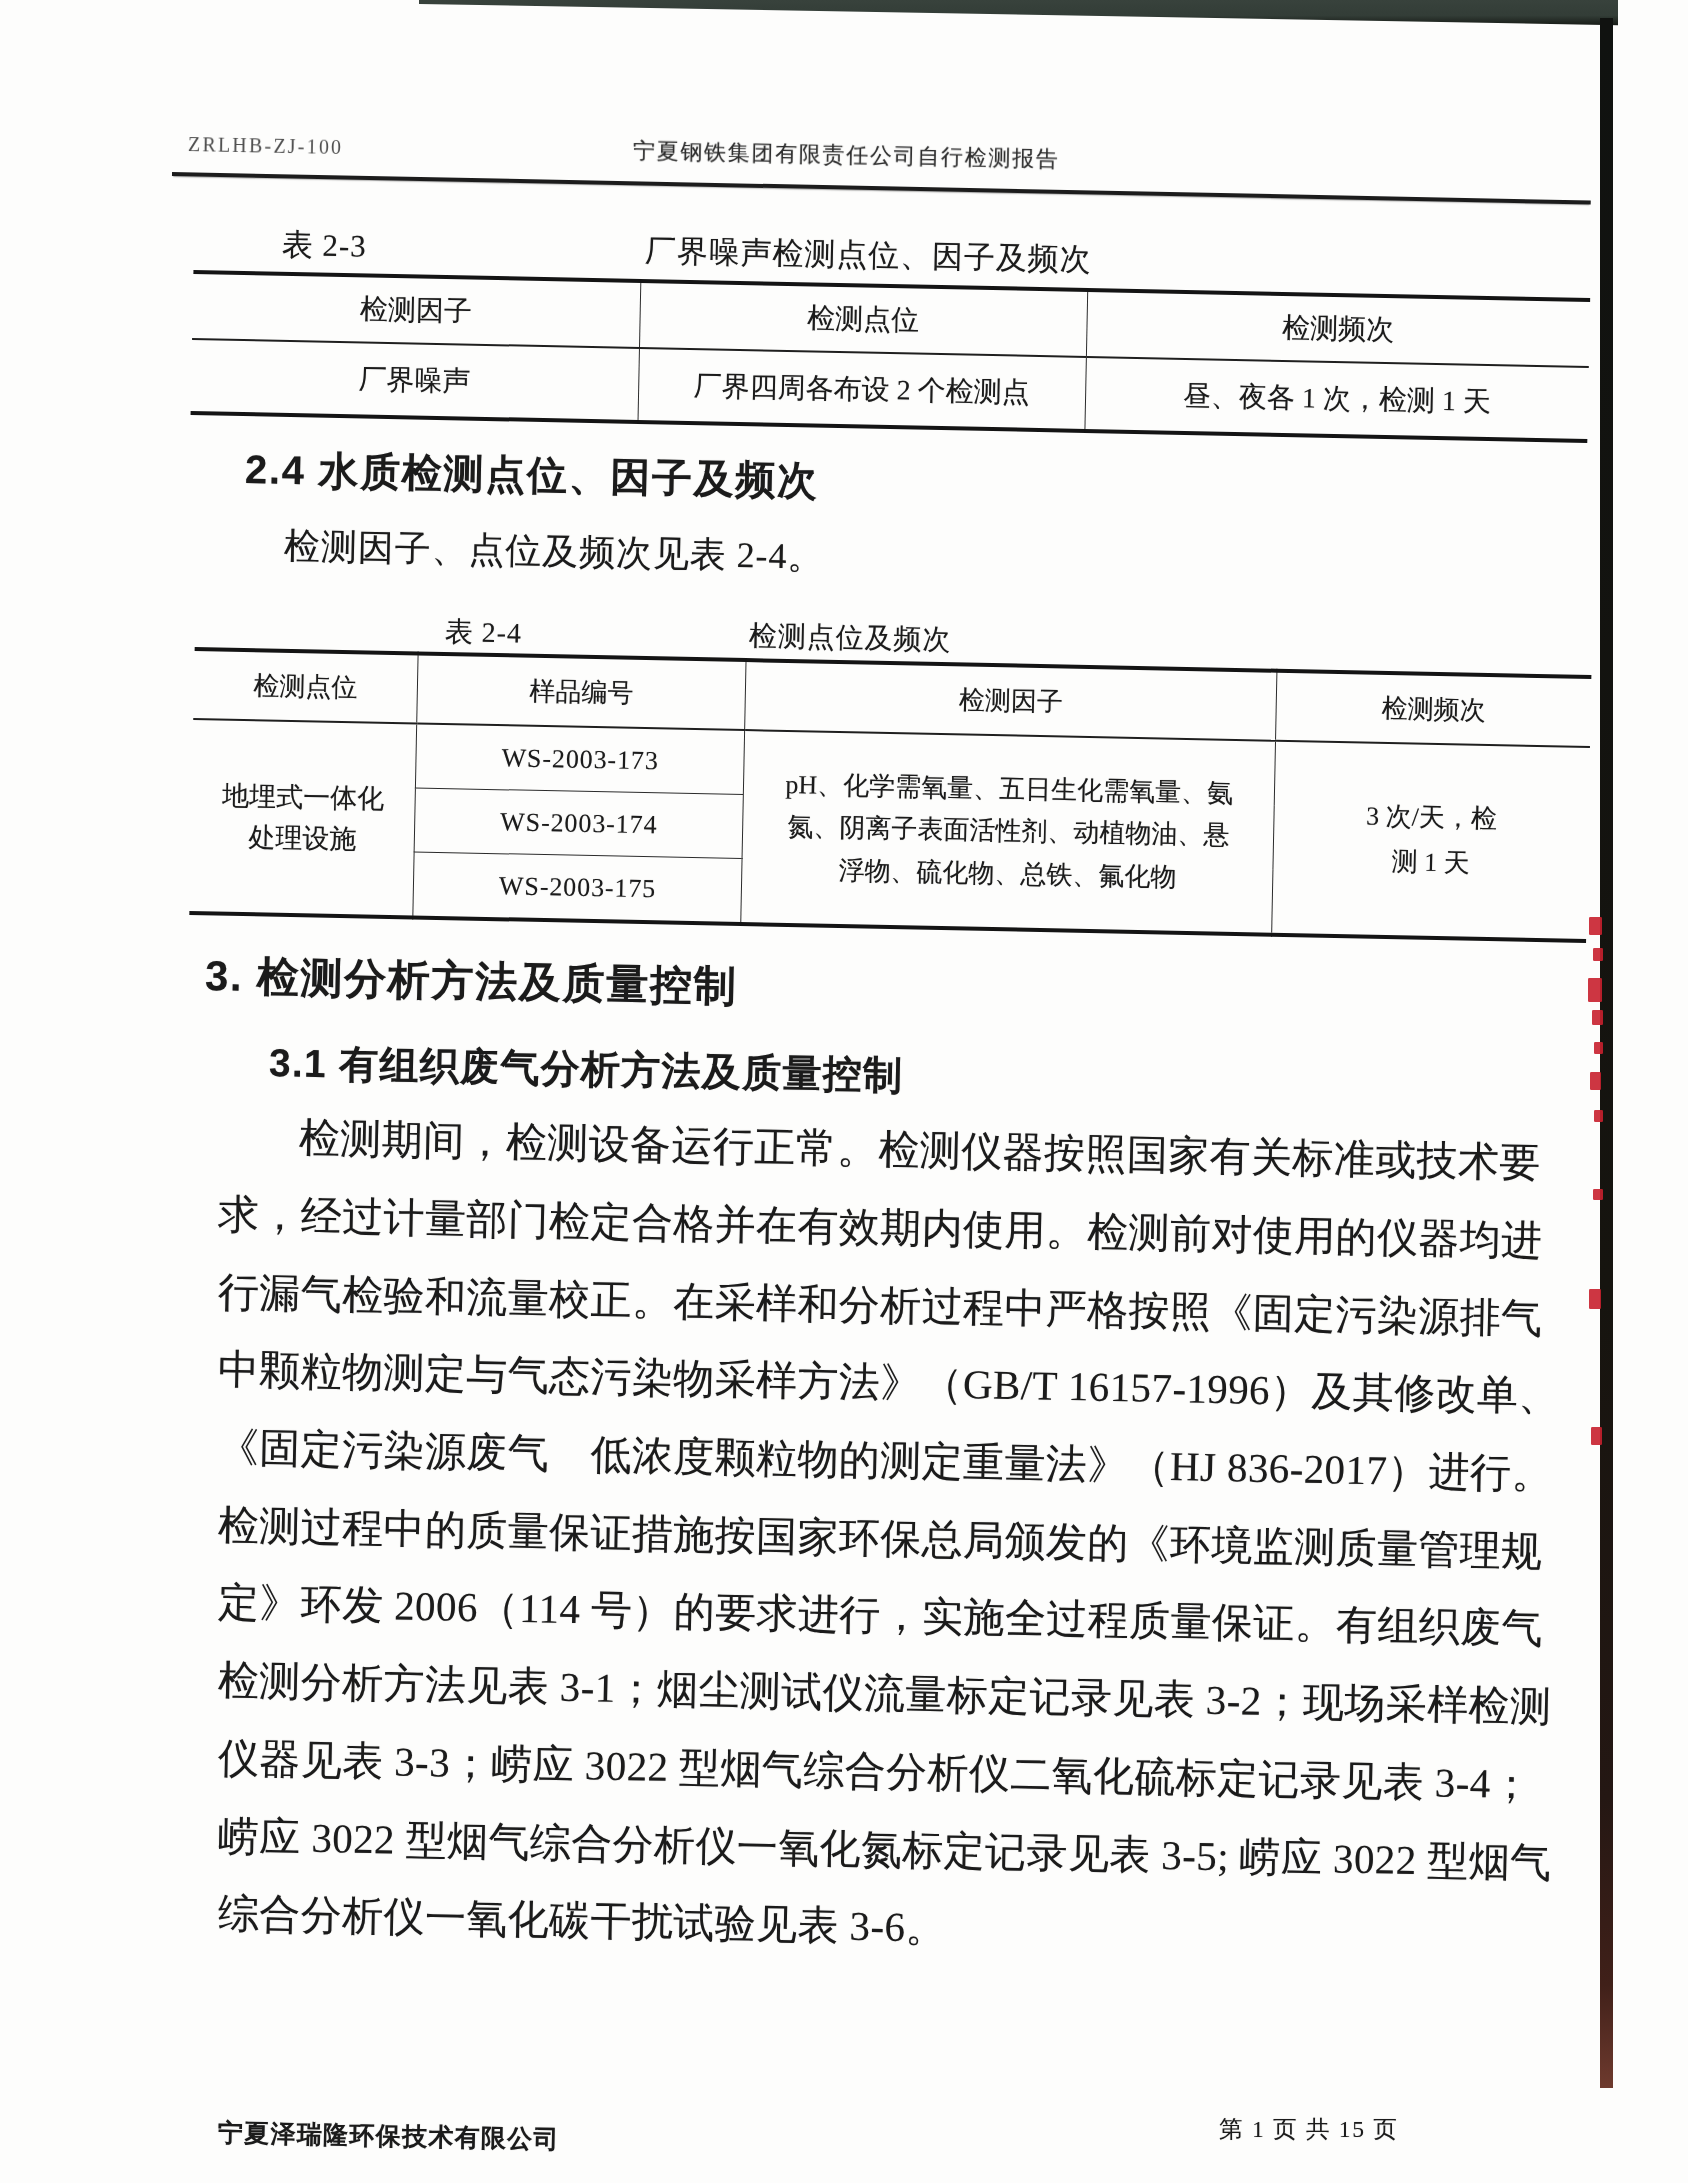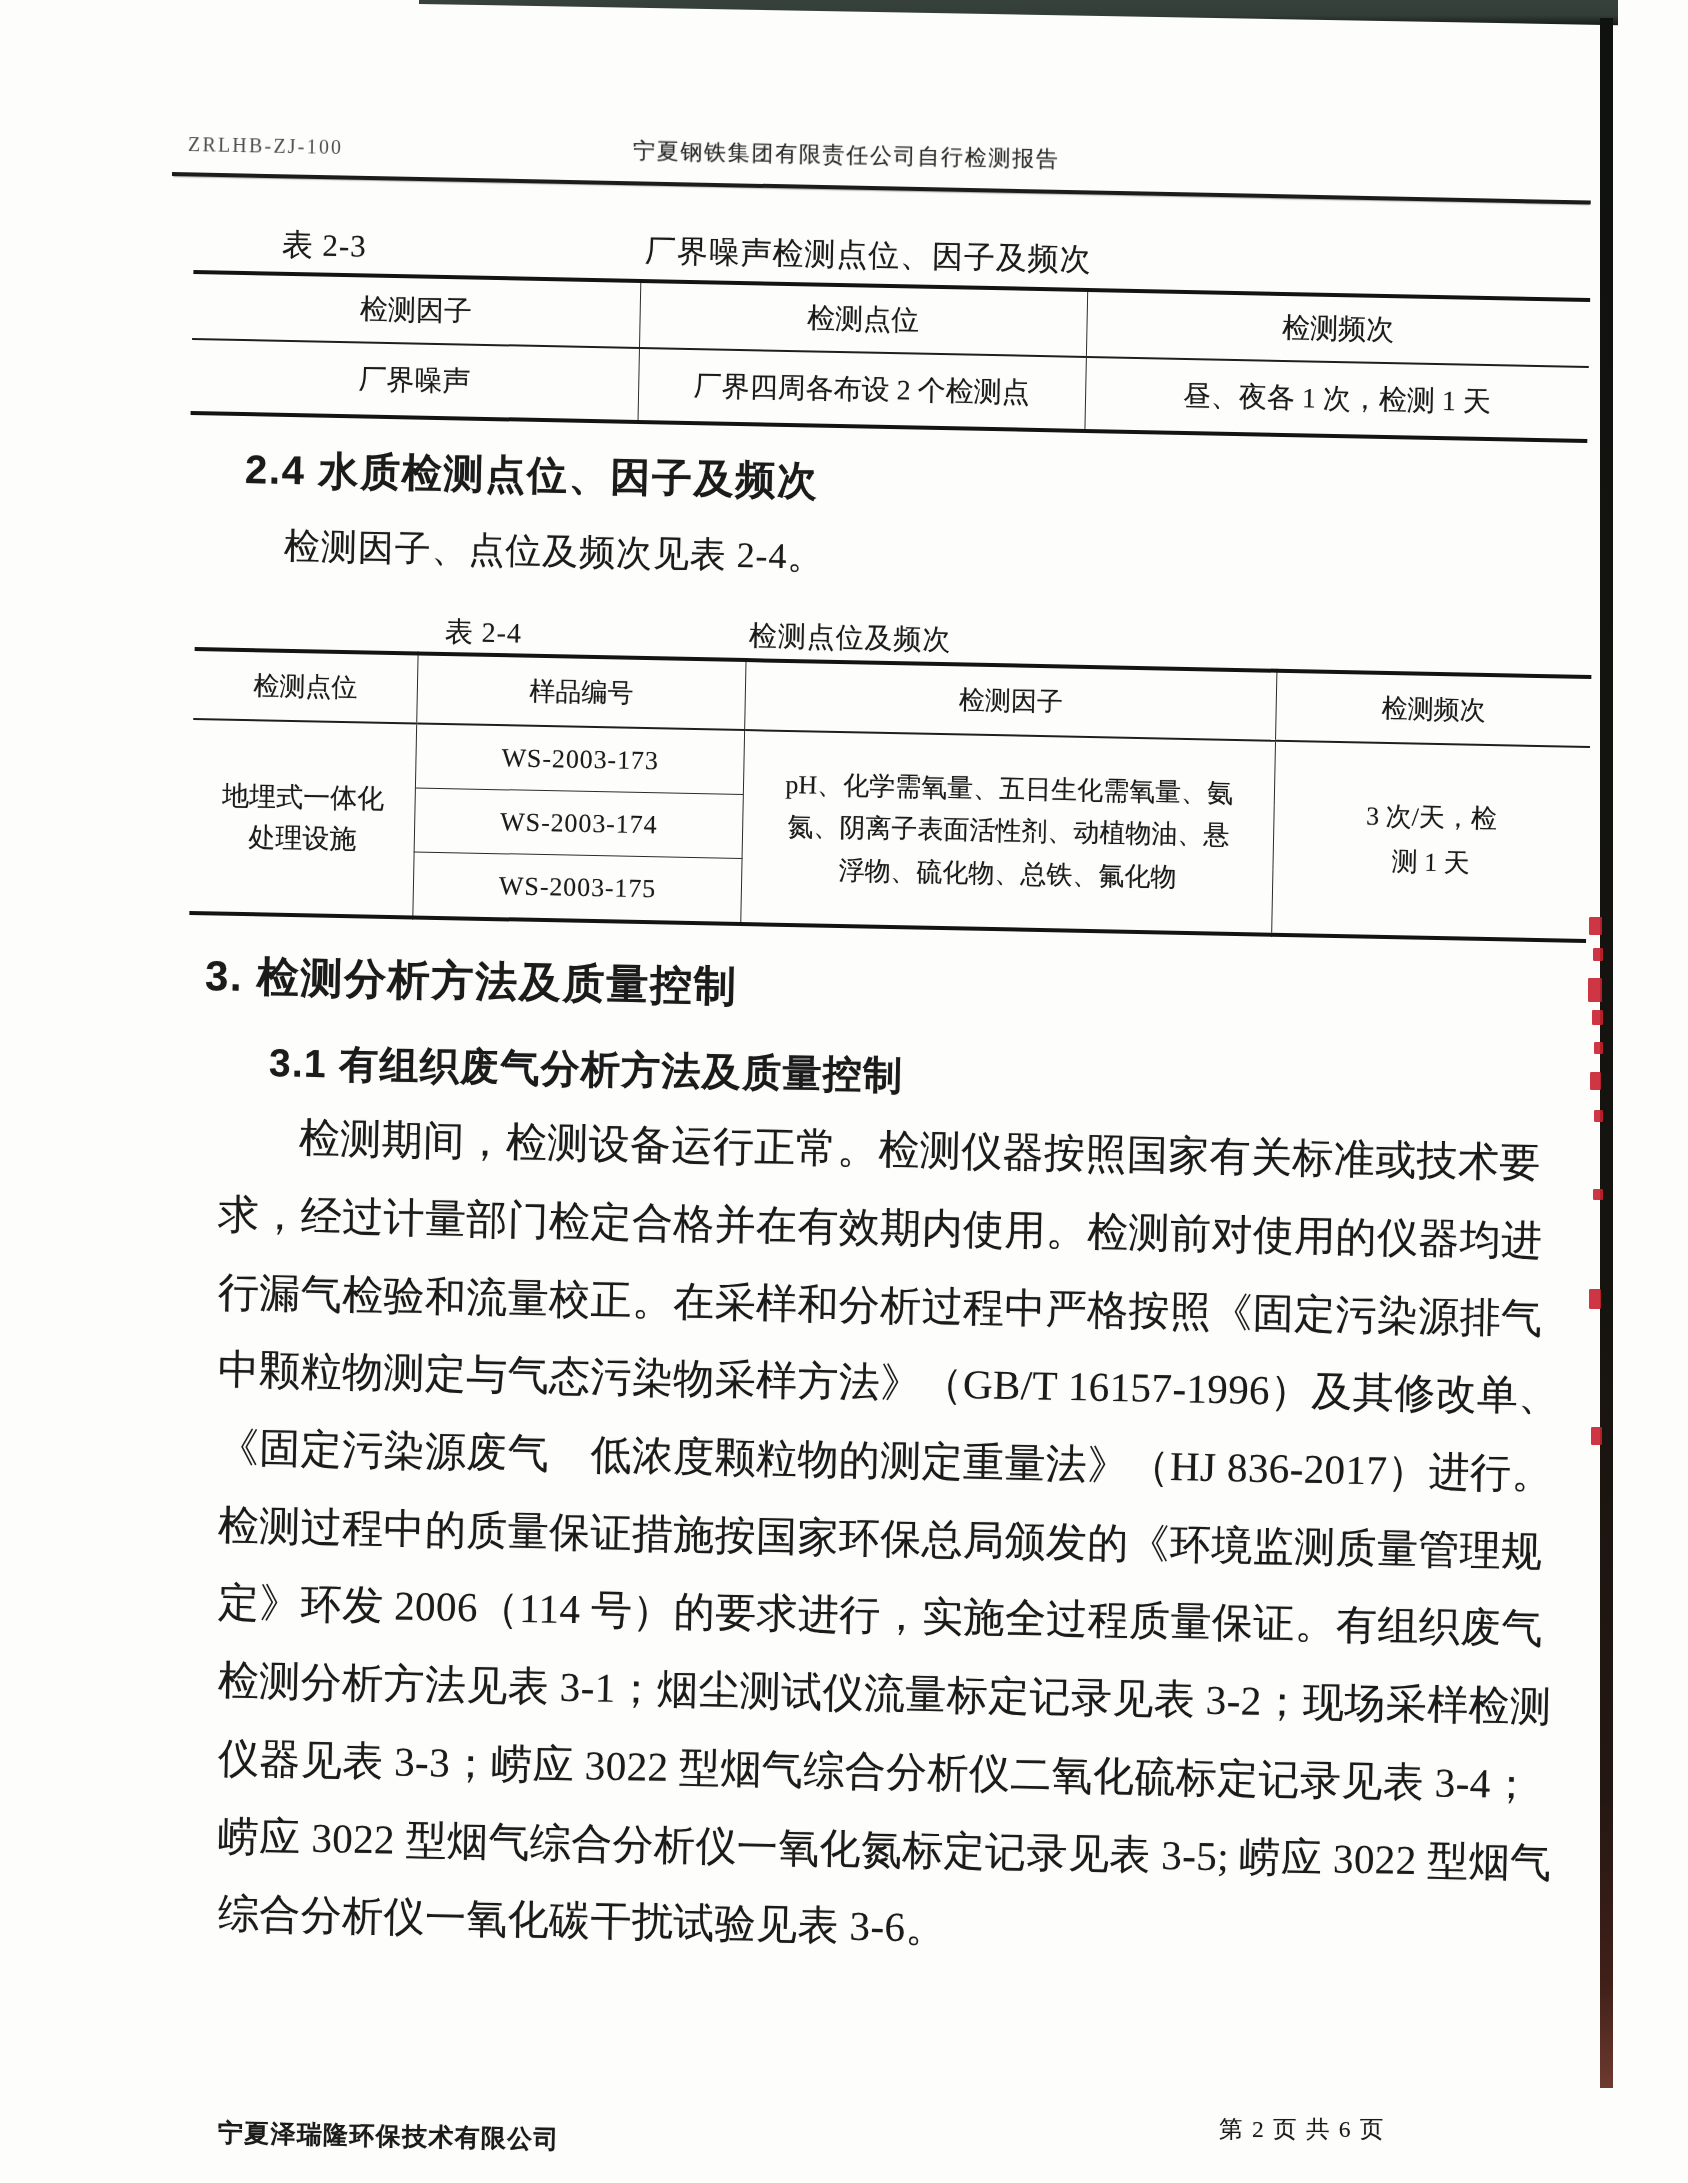--- a/index.html
+++ b/index.html
@@ -170,14 +170,14 @@
 <div class="para-line tilt soft" style="top:1342px">中颗粒物测定与气态污染物采样方法》（GB/T 16157-1996）及其修改单、</div>
 <div class="para-line tilt soft" style="top:1420px">《固定污染源废气　低浓度颗粒物的测定重量法》（HJ 836-2017）进行。</div>
 <div class="para-line tilt soft" style="top:1498px">检测过程中的质量保证措施按国家环保总局颁发的《环境监测质量管理规</div>
 <div class="para-line tilt soft" style="top:1575px">定》环发 2006（114 号）的要求进行，实施全过程质量保证。有组织废气</div>
 <div class="para-line tilt soft" style="top:1653px">检测分析方法见表 3-1；烟尘测试仪流量标定记录见表 3-2；现场采样检测</div>
 <div class="para-line tilt soft" style="top:1731px">仪器见表 3-3；崂应 3022 型烟气综合分析仪二氧化硫标定记录见表 3-4；</div>
 <div class="para-line tilt soft" style="top:1809px">崂应 3022 型烟气综合分析仪一氧化氮标定记录见表 3-5; 崂应 3022 型烟气</div>
 <div class="para-line tilt soft" style="top:1886px">综合分析仪一氧化碳干扰试验见表 3-6。</div>
 
 <div class="abs tilt sans soft" id="footer-company">宁夏泽瑞隆环保技术有限公司</div>
-<div class="abs soft" id="footer-page">第 2 页 共 6 页</div>
+<div class="abs soft" id="footer-page">第 1 页 共 15 页</div>
 
 
 </body></html>

